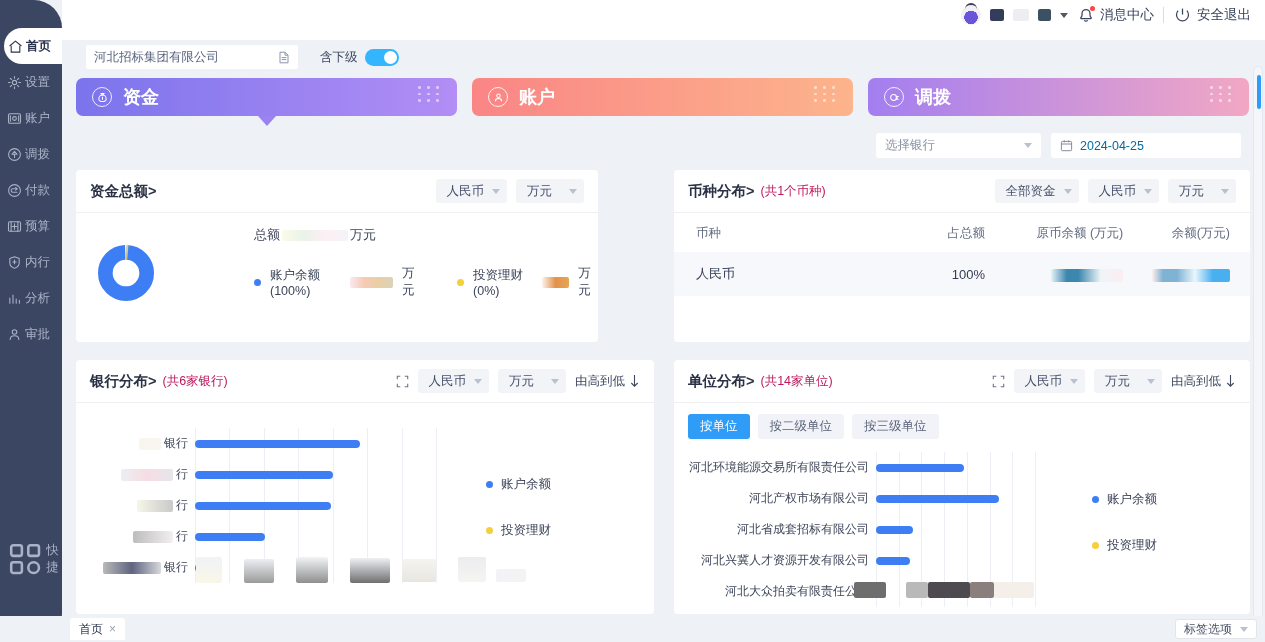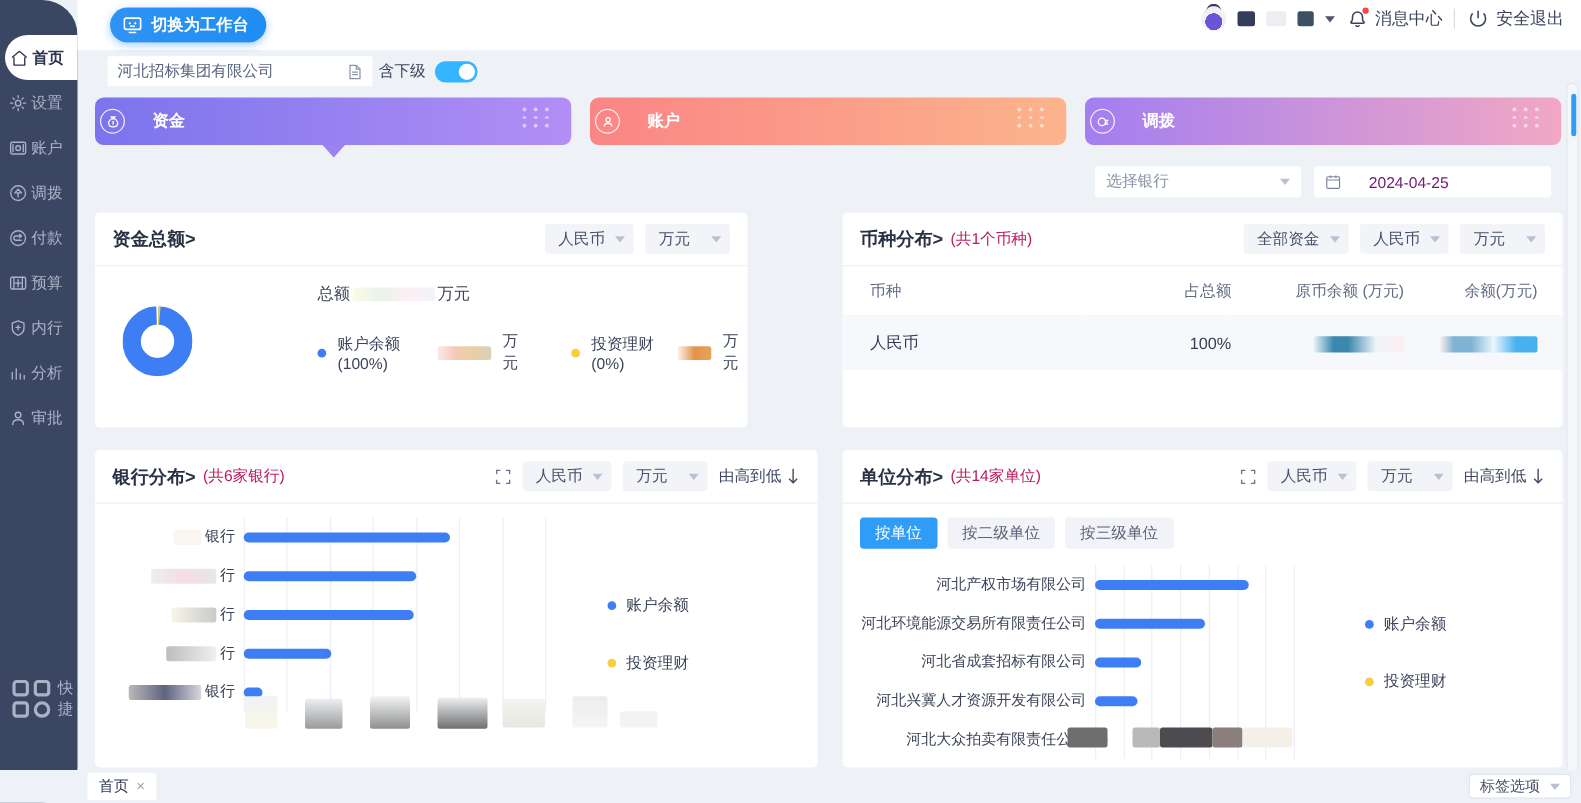--- a/index.html
+++ b/index.html
@@ -53,37 +53,37 @@
     border-top: 2px solid #3a3a5c; border-radius: 6px 6px 0 0;
   }
   .redact { display: inline-block; border-radius: 2px; vertical-align: middle; }
   .msg-center { display: flex; align-items: center; gap: 5px; font-size: 13.5px; color: #39435c; cursor: pointer; }
   .bell-wrap { position: relative; width: 18px; height: 18px; }
   .bell-dot { position: absolute; right: 0; top: 0; width: 5px; height: 5px; border-radius: 50%; background: #ff4444; }
   .divider-v { width: 1px; height: 16px; background: #d8dce4; }
   .logout { display: flex; align-items: center; gap: 5px; font-size: 13.5px; color: #39435c; cursor: pointer; }
 
   
-  .company-row { position: absolute; left: 86px; top: 45px; display: flex; align-items: center; gap: 5px; }
+  .company-row { position: absolute; left: 86px; top: 45px; display: flex; align-items: center; gap: 22px; }
   .company-select {
     width: 212px; height: 24px; background: #fff; border: none; border-radius: 2px;
     display: flex; align-items: center; padding: 0 8px; font-size: 12.5px; color: #5b6480;
     justify-content: space-between; cursor: pointer;
   }
   .subord { display: flex; align-items: flex-end; gap: 7px; font-size: 12.5px; color: #3d4660; }
   .toggle {
     width: 34px; height: 17px; border-radius: 9px; background: #33b5ff; position: relative; cursor: pointer;
   }
   .toggle::after { content:""; position:absolute; right:2px; top:2px; width:13px; height:13px; border-radius:50%; background:#fff; }
 
   
   .banner {
     position: absolute; top: 78px; height: 38px; border-radius: 7px;
-    display: flex; align-items: center; padding-left: 4px; gap: 22px;
-    color: #fff; font-size: 13px; font-weight: 700; cursor: pointer; overflow: hidden;
+    display: flex; align-items: center; padding-left: 16px; gap: 11px;
+    color: #fff; font-size: 18px; font-weight: 700; cursor: pointer; overflow: hidden;
   }
   .banner .bico {
     width: 20px; height: 20px; border-radius: 50%; border: 1.4px solid rgba(255,255,255,.85);
     display: flex; align-items: center; justify-content: center; flex: none;
   }
   .banner .dots { position: absolute; right: 16px; top: 8px; display: grid; grid-template-columns: repeat(3,5px); gap: 4px; }
   .banner .dots i { width: 2.5px; height: 2.5px; border-radius: 50%; background: rgba(255,255,255,.55); display:block; }
   .b-funds { left: 76px; width: 381px; background: linear-gradient(90deg,#7b74ec,#b28ef5); }
   .b-funds::after {
     content: ""; position: absolute; left: 50%; bottom: -9px; margin-left: -9px;
@@ -97,21 +97,21 @@
   .b-acct { left: 472px; width: 381px; background: linear-gradient(90deg,#fa8585,#fcb48c); }
   .b-trans { left: 868px; width: 381px; background: linear-gradient(90deg,#a37ef0,#f2a8c4); }
 
   
   .filter-row { position: absolute; top: 133px; left: 876px; display: flex; gap: 10px; }
   .sel-bank, .sel-date {
     height: 25px; background: #fff; border-radius: 3px; display: flex; align-items: center;
     padding: 0 9px; font-size: 12.5px; color: #6a7governing; cursor: pointer;
   }
   .sel-bank { width: 165px; color: #8b93a7; justify-content: space-between; }
-  .sel-date { width: 190px; color: #701a75; gap: 22px; }
+  .sel-date { width: 190px; color: #0369a1; gap: 7px; }
 
   
   .card { position: absolute; background: #fff; border-radius: 4px; }
   .card-head {
     height: 43px; display: flex; align-items: center; padding: 0 14px;
     border-bottom: 1px solid #eef0f4;
   }
   .card-title { font-size: 14.5px; font-weight: 700; color: #2a3145; }
   .card-sub2 { font-size: 12.5px; color: #be185d; margin-left: 6px; }
   .head-right { margin-left: auto; display: flex; align-items: center; gap: 9px; }
@@ -265,30 +265,20 @@
         <rect x="1.5" y="1.5" width="5" height="5" rx="1"></rect>
           <rect x="9.5" y="1.5" width="5" height="5" rx="1"></rect>
         <rect x="1.5" y="9.5" width="5" height="5" rx="1"></rect>
           <circle cx="12" cy="12" r="2.5"></circle>
       </svg>
       <span>快捷</span>
     </div>
   </div>
 
   <div class="topbar">
-    <button class="workbench-btn">
-      <svg width="16" height="16" viewBox="0 0 16 16" fill="none" stroke="#fff" stroke-width="1.3">
-        <rect x="1.5" y="2.5" width="13" height="9" rx="1.4"></rect>
-          <path d="M5 14h6"></path>
-          <circle cx="5.8" cy="6.6" r=".9" fill="#fff" stroke="none"></circle>
-          <circle cx="10.2" cy="6.6" r=".9" fill="#fff" stroke="none"></circle>
-          <path d="M6 9h4"></path>
-      </svg>
-      <span>切换为工作台</span>
-    </button>
 
     <div class="topright">
       <div class="avatar-bot"></div>
       <span class="redact" style="width:14px;height:12px;background:#343c5c;"></span>
       <span class="redact" style="width:16px;height:12px;background:#eceef1;"></span>
       <span class="redact" style="width:13px;height:12px;background:#3b5062;"></span>
       <span class="caret" style="border-top-color:#556"></span>
 
       <div class="msg-center">
         <span class="bell-wrap">
@@ -511,21 +501,21 @@
         </span>
         <span class="sortbtn">
           <span>由高到低</span>
           <svg width="11" height="14" viewBox="0 0 11 14" fill="none" stroke="#3f4861" stroke-width="1.1">
               <path d="M5.5 1v11M2.3 9l3.2 3.2L8.7 9"></path>
             </svg>
         </span>
       </span>
     </div>
 
-    <div class="bars" id="bank-bars" style="left: 14px; top: 54px; width: 360px; position: absolute;">
+    <div class="bars" id="bank-bars" style="left: 14px; top: 68px; width: 360px; position: absolute;">
         <div class="gridlines" style="left: 105px; width: 242px;">
           <i></i>
           <i></i>
           <i></i>
           <i></i>
           <i></i>
           <i></i>
           <i></i>
           <i></i>
         </div>
@@ -619,29 +609,29 @@
           <i></i>
           <i></i>
           <i></i>
           <i></i>
           <i></i>
           <i></i>
           <i></i>
           <i></i>
         </div>
         <div class="bar-row">
+          <div class="bar-label" style="width: 192px; padding-right: 7px;">河北环境能源交易所有限责任公司</div>
+          <div class="bar-track" style="width: 160px; flex: 0 0 auto;">
+            <div class="bar" style="width: 88px; background: rgb(61, 126, 244);"></div>
+          </div>
+        </div>
+        <div class="bar-row">
           <div class="bar-label" style="width: 192px; padding-right: 7px;">河北产权市场有限公司</div>
           <div class="bar-track" style="width: 160px; flex: 0 0 auto;">
             <div class="bar" style="width: 123.2px; background: rgb(61, 126, 244);"></div>
-          </div>
-        </div>
-        <div class="bar-row">
-          <div class="bar-label" style="width: 192px; padding-right: 7px;">河北环境能源交易所有限责任公司</div>
-          <div class="bar-track" style="width: 160px; flex: 0 0 auto;">
-            <div class="bar" style="width: 88px; background: rgb(61, 126, 244);"></div>
           </div>
         </div>
         <div class="bar-row">
           <div class="bar-label" style="width: 192px; padding-right: 7px;">河北省成套招标有限公司</div>
           <div class="bar-track" style="width: 160px; flex: 0 0 auto;">
             <div class="bar" style="width: 36.8px; background: rgb(61, 126, 244);"></div>
           </div>
         </div>
         <div class="bar-row">
           <div class="bar-label" style="width: 192px; padding-right: 7px;">河北兴冀人才资源开发有限公司</div>

